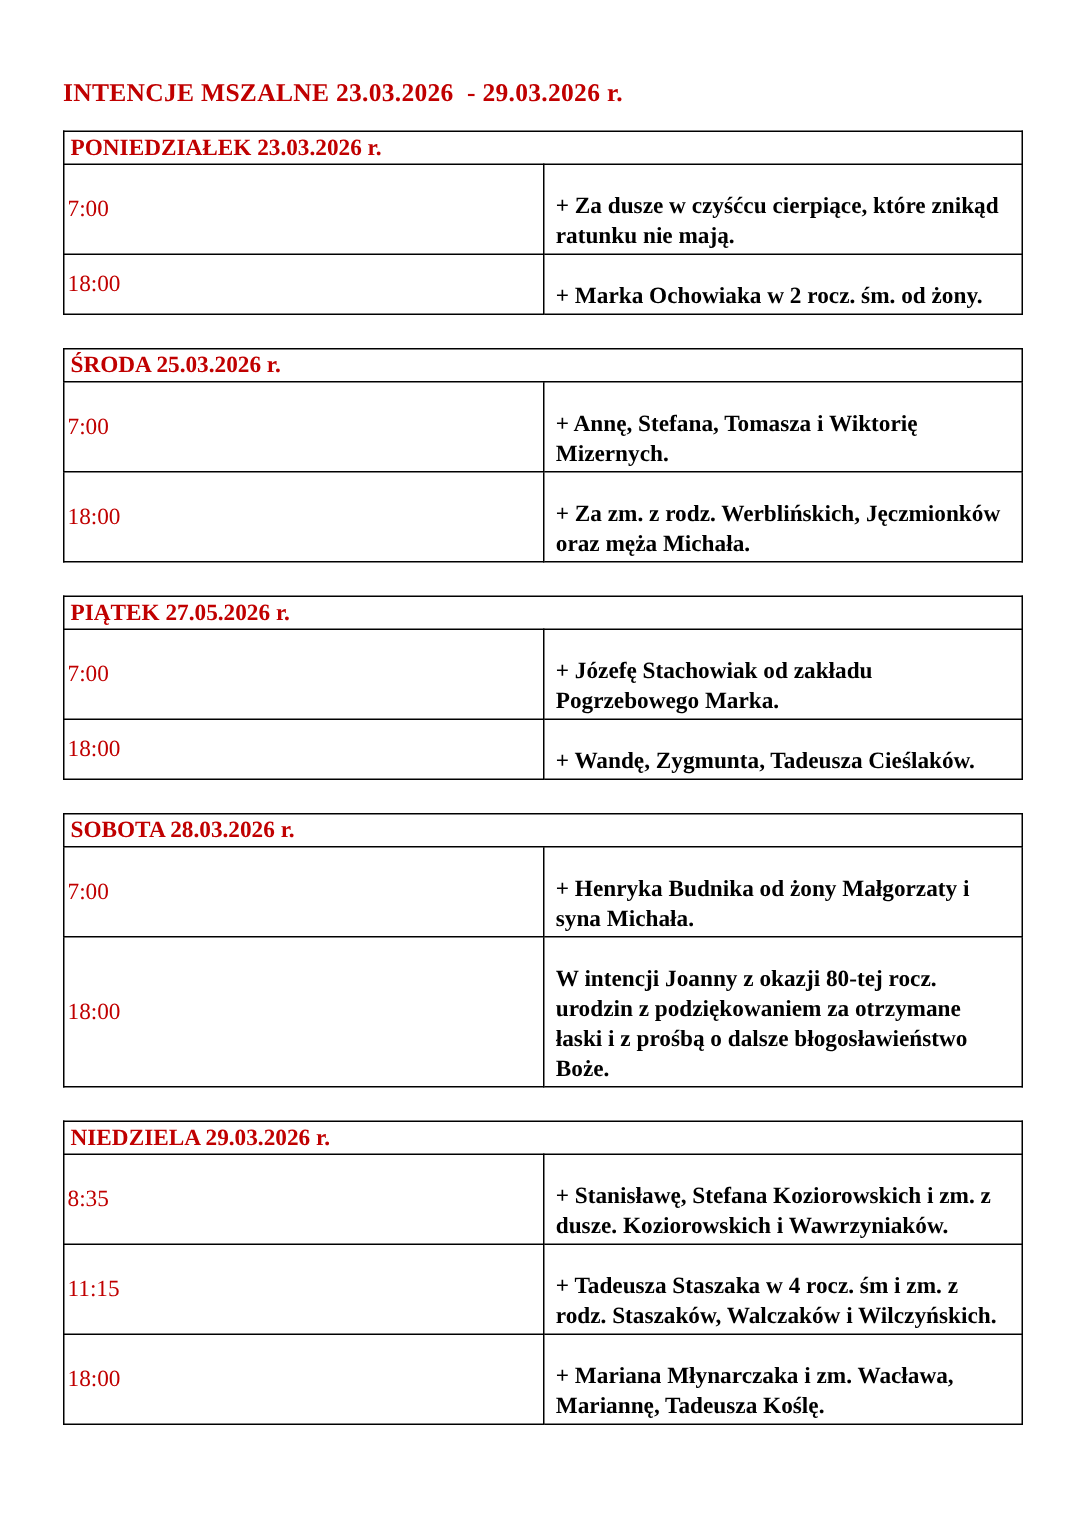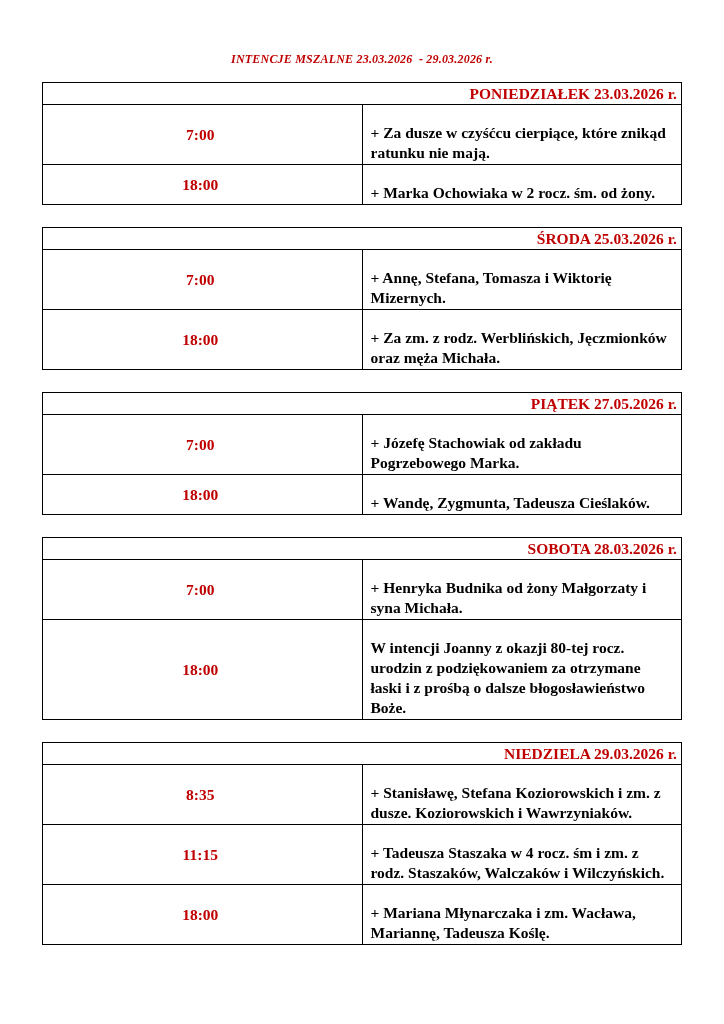--- a/index.html
+++ b/index.html
@@ -14,53 +14,51 @@
     color: #000000;
     overflow: hidden;
   }
   .content {
     margin: 0 42px;
     width: 640px;
   }
   .page-title {
     margin-top: 52px;
     margin-bottom: 15px;
-    text-align: center;
-    font-size: 12px;
+    font-size: 17px;
     font-weight: bold;
     color: #C00000;
     letter-spacing: 0.2px;
     white-space: pre-wrap;
-    font-style: italic;
   }
   table.day-table {
     width: 100%;
     border-collapse: collapse;
     table-layout: fixed;
     margin-bottom: 22px;
   }
   table.day-table th,
   table.day-table td {
     border: 1px solid #000000;
   }
   th.day-header {
     height: 21px;
-    text-align: right;
+    text-align: left;
     vertical-align: middle;
     font-size: 15.5px;
     font-weight: bold;
     color: #C00000;
     padding: 0 4px;
   }
   td.time-cell {
     width: 52px;
-    text-align: center;
+    text-align: left;
     vertical-align: middle;
     font-size: 15.5px;
-    font-weight: bold;
+    font-weight: normal;
     color: #C00000;
     padding: 1px 6px 1px 2px;
   }
   td.intention-cell {
     font-size: 15.5px;
     font-weight: bold;
     color: #000000;
     line-height: 20px;
     padding: 18px 6px 1px 8px;
     vertical-align: middle;

